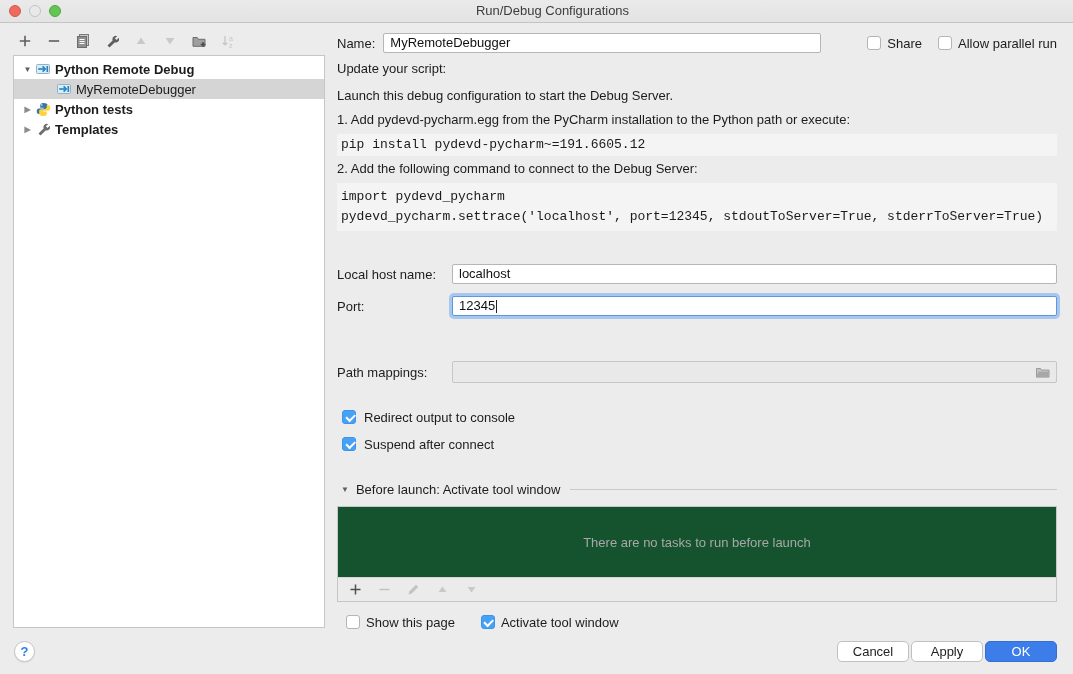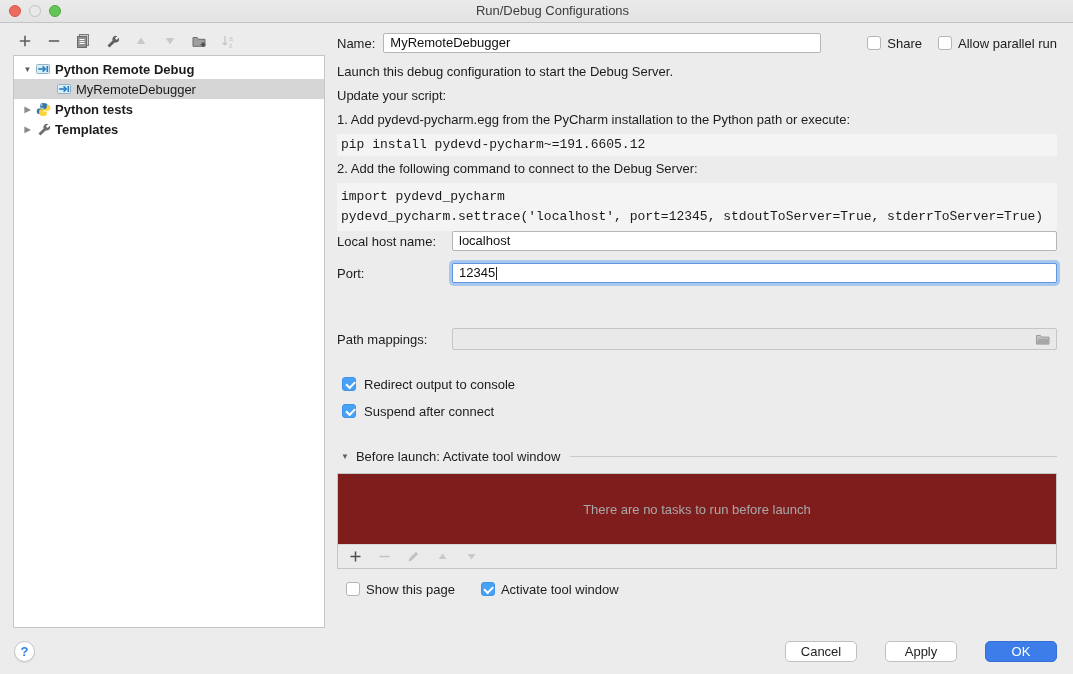--- a/index.html
+++ b/index.html
@@ -66,52 +66,52 @@
   .p-step2{margin-top:5px;}
   .codeblock{
     background:#f4f4f4;font-family:"Liberation Mono","DejaVu Sans Mono",monospace;
     font-size:13px;color:#1a1a1a;
   }
   .code1{margin-top:6px;height:22px;line-height:22px;padding:0 4px;}
   .code2{margin-top:6px;padding:4px;line-height:20px;}
   .frow{height:22px;}
   .frow .flabel{width:115px;flex-shrink:0;}
   .frow .tfield{flex:1;}
-  .row-local{height:20px;}
+  .row-local{margin-top:33px;height:20px;}
   .row-port{margin-top:11px;}
   .port-input{
     border:1px solid #5e96e0;box-shadow:0 0 0 3px #a7c7ee;border-radius:2px;
     display:flex;align-items:center;
   }
   .caret{display:inline-block;width:1px;height:13px;background:#222;margin-left:1px;vertical-align:-2px;}
   .row-path{margin-top:44px;}
   .path-field{
     background:#e9e9e9;border:1px solid #c6c6c6;position:relative;height:22px;border-radius:2px;
   }
   .path-field .foldericon{position:absolute;right:5px;top:3px;}
   .cbrow{display:flex;align-items:center;gap:8px;height:20px;padding-left:5px;}
   .row-redirect{margin-top:24px;}
   .row-suspend{margin-top:7px;}
   .bl-header{margin-top:27px;display:flex;align-items:center;height:16px;padding-left:4px;}
   .bl-header .tri{font-size:8px;color:#606060;margin-right:7px;}
   .bl-header .hline{flex:1;height:1px;background:#cacaca;margin-left:10px;}
-  .tasks-box{margin-top:9px;border:1px solid #c6c6c6;box-sizing:border-box;background:#7f1d1d;}
+  .tasks-box{margin-top:9px;border:1px solid #c6c6c6;box-sizing:border-box;background:#14532d;}
   .tasks-empty{height:70px;display:flex;align-items:center;justify-content:center;color:#a8a8a8;}
   .tasks-strip{height:23px;background:#ebebeb;border-top:1px solid #d6d6d6;display:flex;align-items:center;gap:13px;padding-left:9px;}
   .show-row{margin-top:10px;display:flex;align-items:center;gap:6px;height:20px;padding-left:9px;}
   .show-row .gap{width:14px;}
 
   
   .help-btn{
     position:absolute;left:14px;bottom:12px;width:21px;height:21px;border-radius:50%;
     background:#fff;border:1px solid #c5c5c5;box-shadow:0 1px 1px rgba(0,0,0,.08);
     display:flex;align-items:center;justify-content:center;
     color:#2d7ff0;font-weight:bold;font-size:13px;box-sizing:border-box;
   }
-  .footer-buttons{position:absolute;right:16px;bottom:12px;display:flex;gap:28px;}
+  .footer-buttons{position:absolute;right:16px;bottom:12px;display:flex;gap:2px;}
   .btn{
     min-width:72px;height:21px;box-sizing:border-box;border-radius:5px;
     background:#fff;border:1px solid #c0c0c0;font-size:13px;color:#222;
     display:flex;align-items:center;justify-content:center;padding:0 10px;
     font-family:"Liberation Sans",sans-serif;
   }
   .btn.primary{background:#3d7de9;border-color:#356fd4;color:#fff;}
 </style>
 </head>
 <body>
@@ -227,22 +227,22 @@
     <span class="cbgroup">
       <span class="cb"></span>
       <span>Share</span>
     </span>
     <span class="cbgroup" style="margin-left:16px">
       <span class="cb"></span>
       <span>Allow parallel run</span>
     </span>
   </div>
 
+  <p class="para p-update">Update your script:</p>
   <p class="para p-intro">Launch this debug configuration to start the Debug Server.</p>
-  <p class="para p-update">Update your script:</p>
   <p class="para p-step1">1. Add pydevd-pycharm.egg from the PyCharm installation to the Python path or execute:</p>
 
   <div class="codeblock code1">pip install pydevd-pycharm~=191.6605.12</div>
 
   <p class="para p-step2">2. Add the following command to connect to the Debug Server:</p>
 
   <div class="codeblock code2">
     <div>import pydevd_pycharm</div>
     <div>pydevd_pycharm.settrace('localhost', port=12345, stdoutToServer=True, stderrToServer=True)</div>
   </div>

